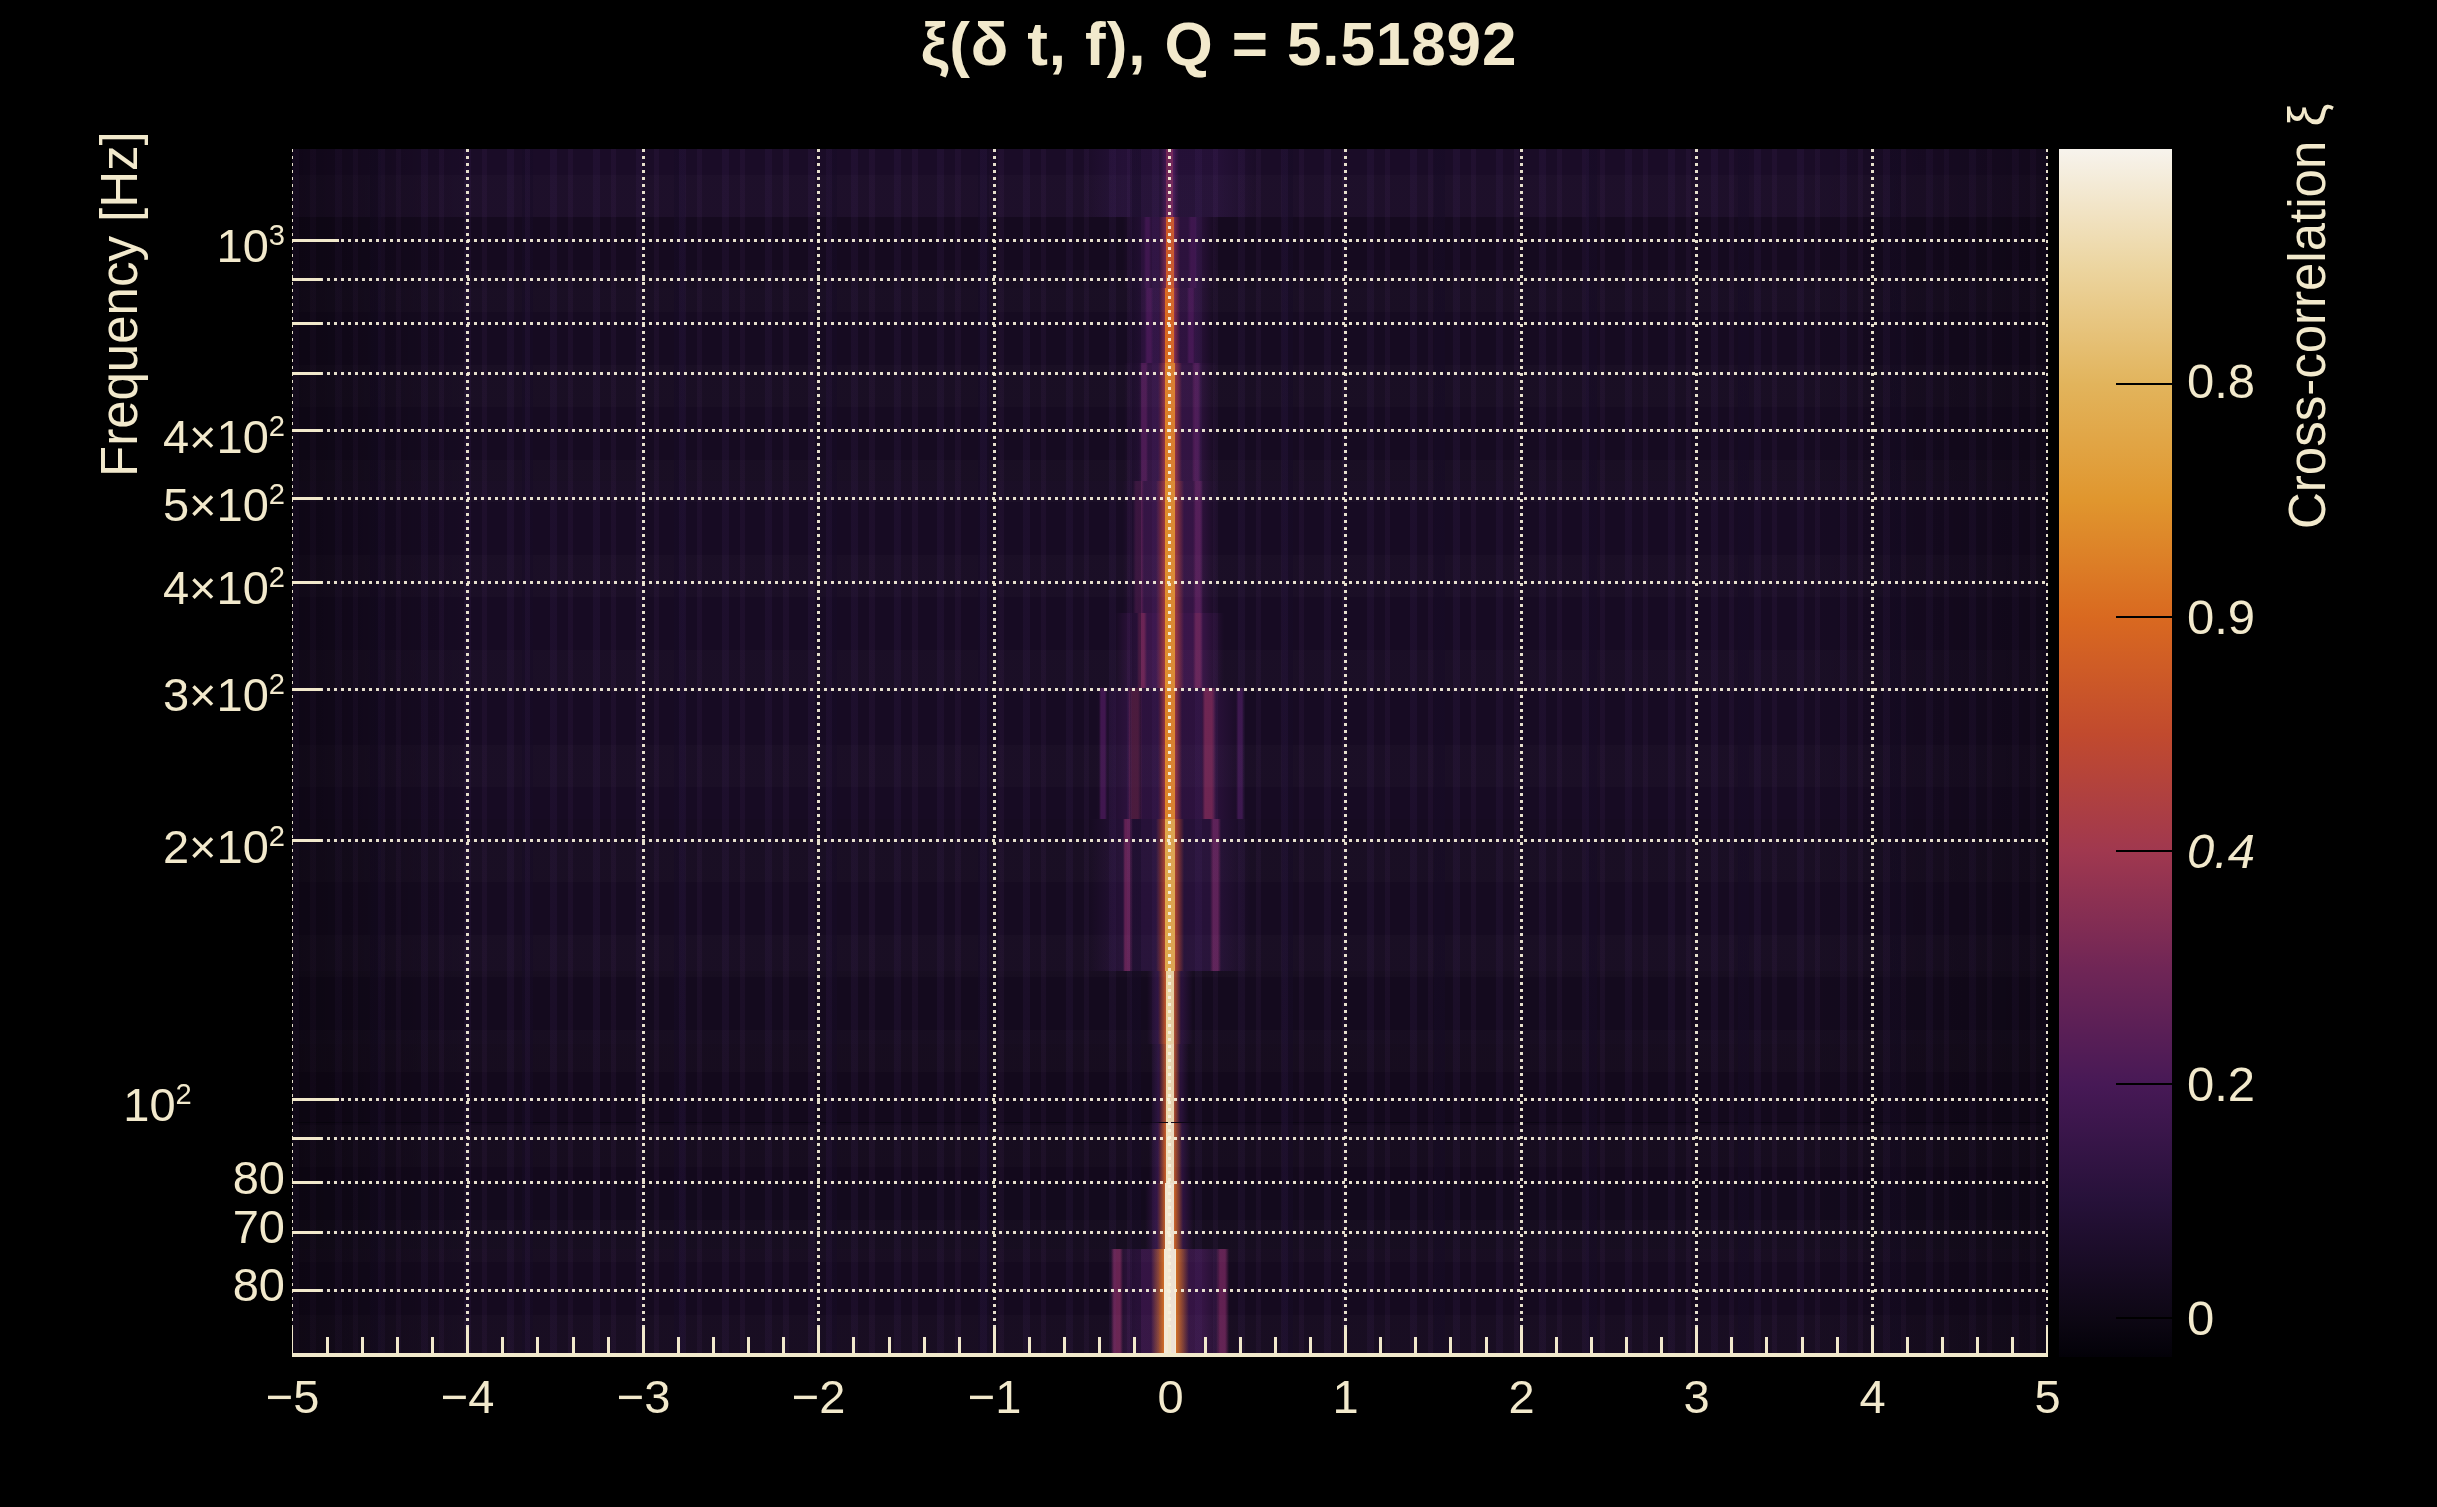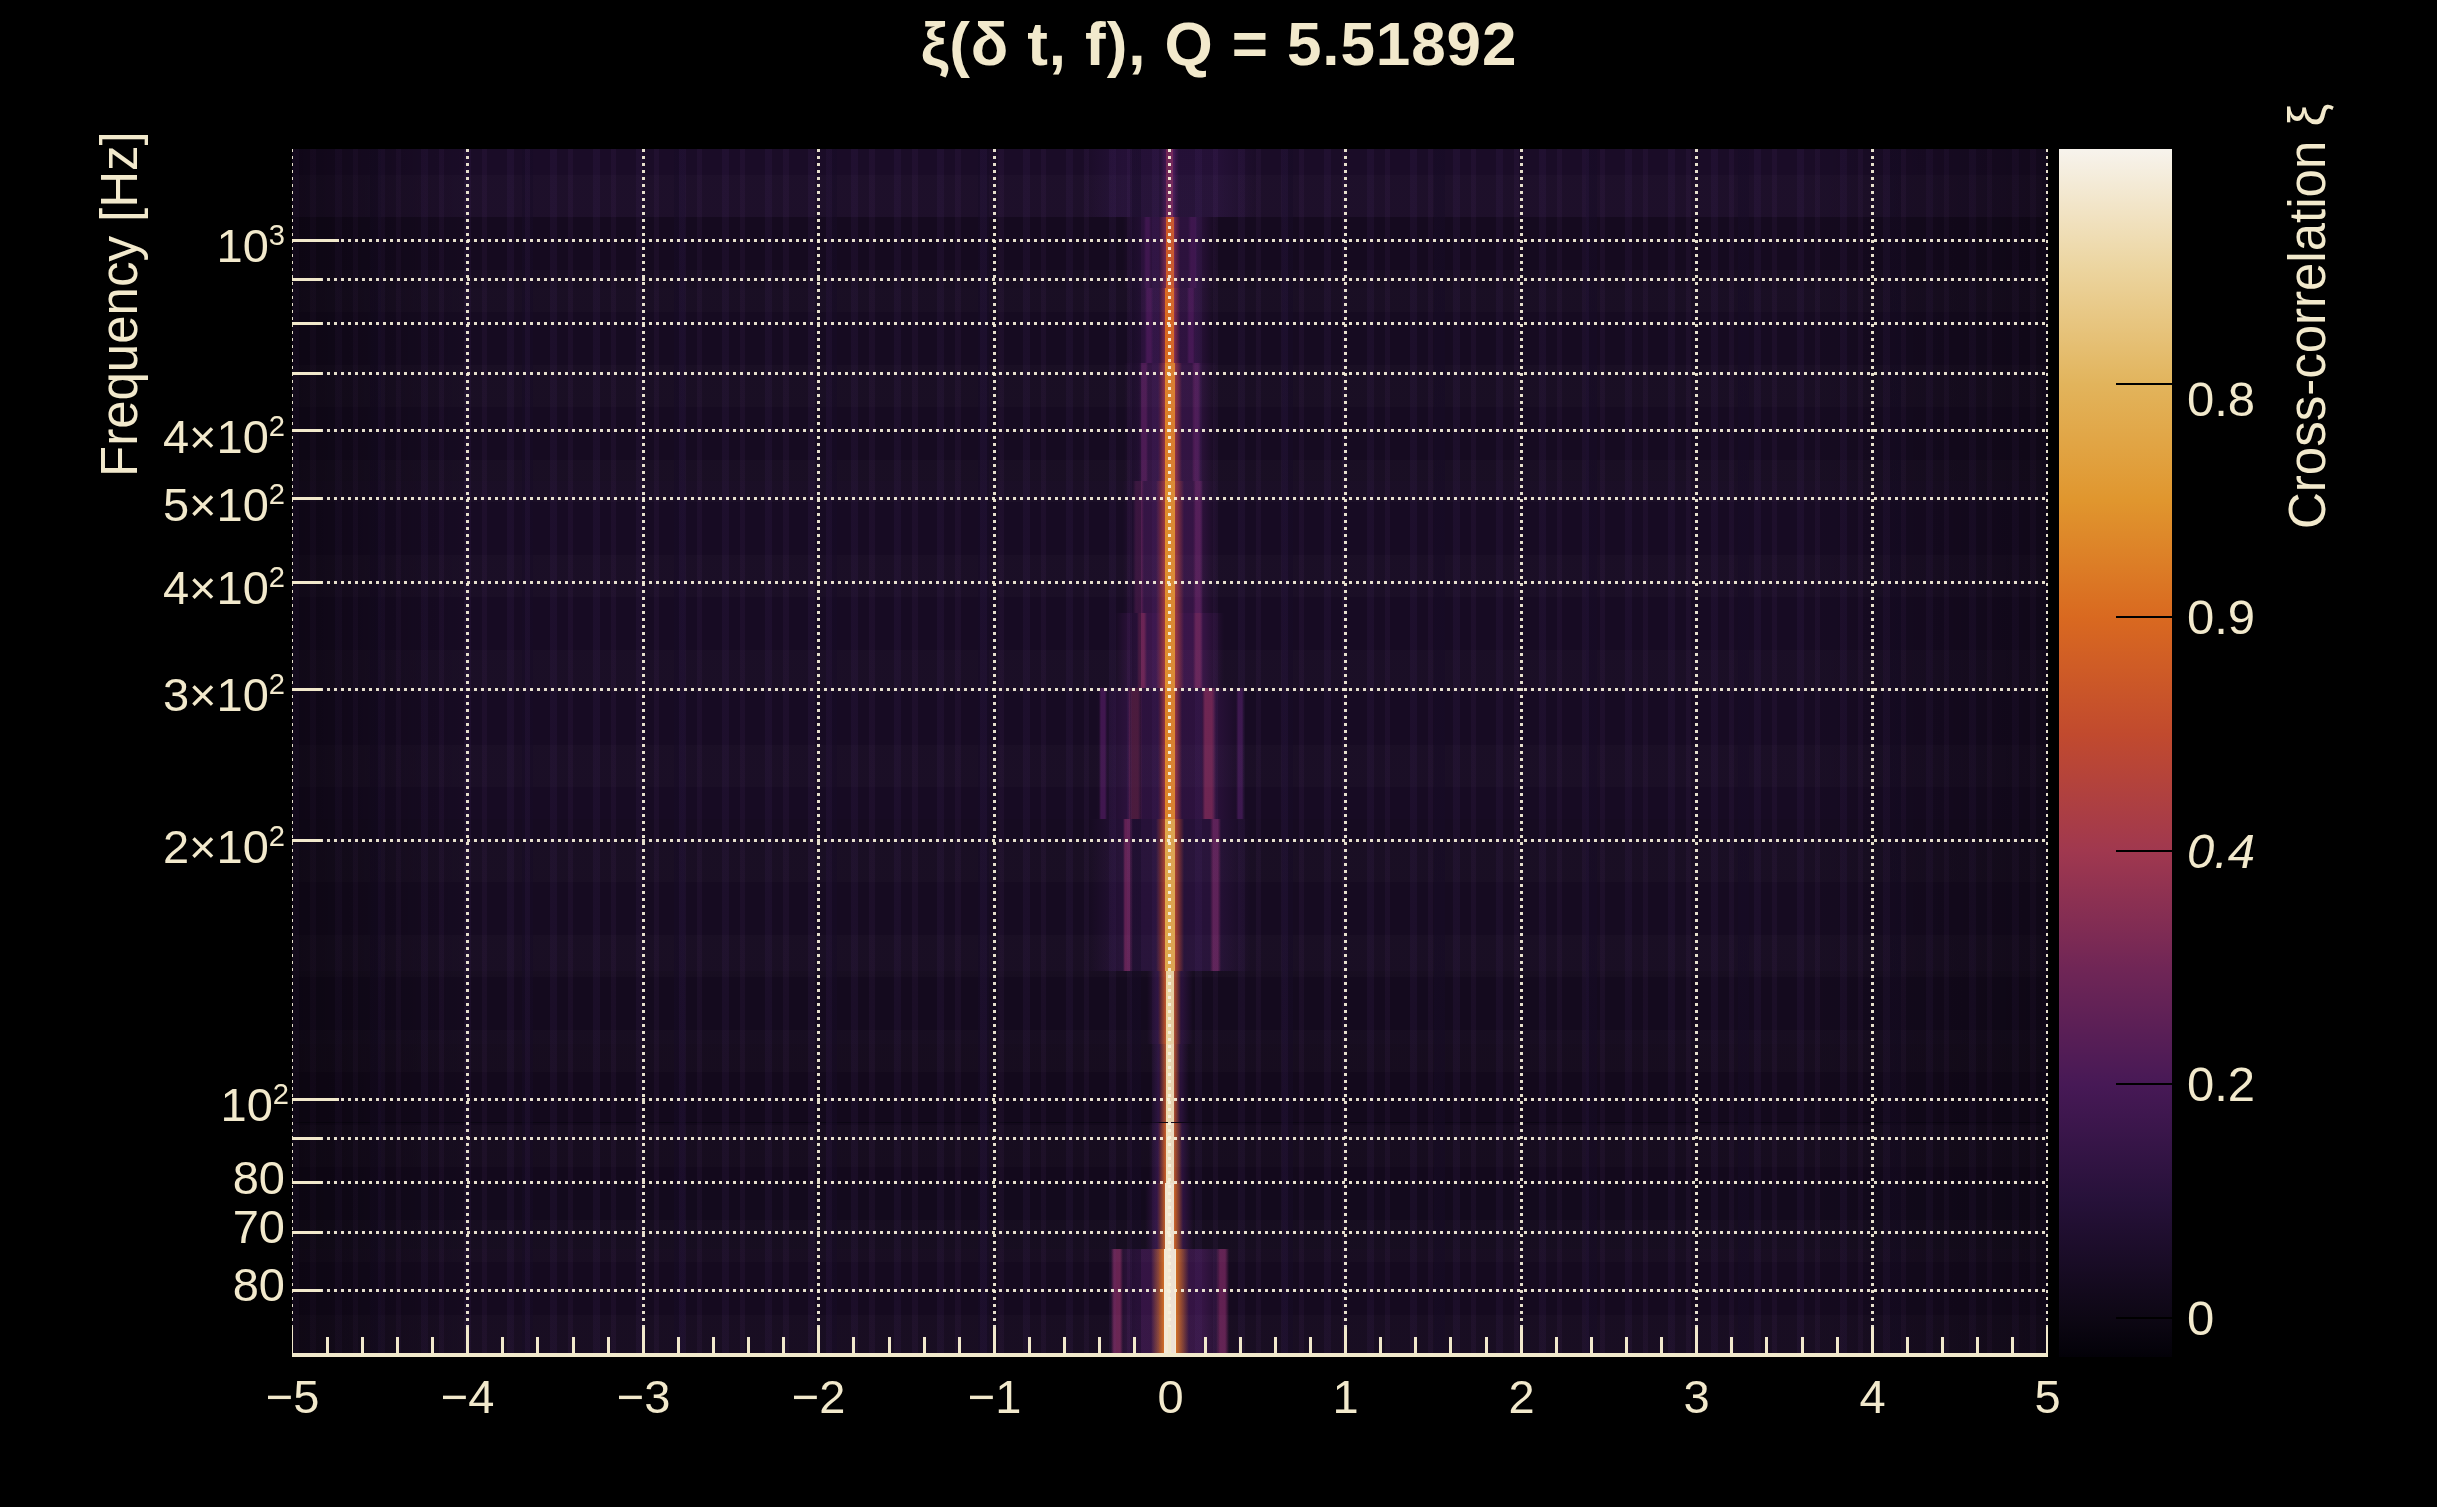--- a/index.html
+++ b/index.html
@@ -166,38 +166,38 @@
       <div class="ticklabel xlab abs" style="left: 1797px; top: 1368px; width: 151px;">4</div>
       <div class="ticklabel xlab abs" style="left: 1972px; top: 1368px; width: 151px;">5</div>
     </div>
   <div id="y-labels">
       <div class="ticklabel ylab abs" style="left: 38px; width: 247px; top: 206px;"><span>10</span><sup>3</sup></div>
       <div class="ticklabel ylab abs" style="left: 38px; width: 247px; top: 397px;"><span>4×10</span><sup>2</sup></div>
       <div class="ticklabel ylab abs" style="left: 38px; width: 247px; top: 465px;"><span>5×10</span><sup>2</sup></div>
       <div class="ticklabel ylab abs" style="left: 38px; width: 247px; top: 548px;"><span>4×10</span><sup>2</sup></div>
       <div class="ticklabel ylab abs" style="left: 38px; width: 247px; top: 655px;"><span>3×10</span><sup>2</sup></div>
       <div class="ticklabel ylab abs" style="left: 38px; width: 247px; top: 807px;"><span>2×10</span><sup>2</sup></div>
-      <div class="ticklabel ylab abs" style="left: 42px; width: 247px; top: 1065px;"><span>10</span><sup>2</sup></div>
+      <div class="ticklabel ylab abs" style="left: 34px; width: 247px; top: 1065px; text-align: center;"><span>10</span><sup>2</sup></div>
       <div class="ticklabel ylab abs" style="left: 38px; width: 247px; top: 1149px;"><span>80</span></div>
       <div class="ticklabel ylab abs" style="left: 38px; width: 247px; top: 1198px;"><span>70</span></div>
       <div class="ticklabel ylab abs" style="left: 38px; width: 247px; top: 1256px;"><span>80</span></div>
     </div>
 
 
   <div id="colorbar" class="abs" style="left: 2059px; top: 149px; width: 113px; height: 1208px; background-image: linear-gradient(to top, rgb(3, 1, 8) 0%, rgb(13, 7, 20) 3.19%, rgb(38, 17, 57) 12.86%, rgb(71, 25, 86) 22.53%, rgb(112, 38, 86) 32.21%, rgb(160, 56, 79) 41.88%, rgb(193, 74, 46) 51.55%, rgb(217, 105, 32) 61.22%, rgb(224, 150, 46) 70.89%, rgb(226, 180, 92) 80.56%, rgb(236, 213, 160) 90.23%, rgb(247, 243, 236) 99.9%);"></div>
   <div id="cb-ticks">
       <div class="cb-tick abs" style="left: 2116px; width: 57px; top: 1317px; height: 1.9px;"></div>
       <div class="cb-tick abs" style="left: 2116px; width: 57px; top: 1083px; height: 1.9px;"></div>
       <div class="cb-tick abs" style="left: 2116px; width: 57px; top: 850px; height: 1.9px;"></div>
       <div class="cb-tick abs" style="left: 2116px; width: 57px; top: 616px; height: 1.9px;"></div>
       <div class="cb-tick abs" style="left: 2116px; width: 57px; top: 383px; height: 1.9px;"></div>
     </div>
   <div id="cb-labels">
       <div class="ticklabel abs" style="left: 2187px; top: 1289px; font-size: 49px;">0</div>
       <div class="ticklabel abs" style="left: 2187px; top: 1055px; font-size: 49px;">0.2</div>
       <div class="ticklabel abs" style="left: 2187px; top: 822px; font-size: 49px; font-style: italic;">0.4</div>
       <div class="ticklabel abs" style="left: 2187px; top: 588px; font-size: 49px;">0.9</div>
-      <div class="ticklabel abs" style="left: 2187px; top: 370px; font-size: 49px;">0.8</div>
+      <div class="ticklabel abs" style="left: 2187px; top: 352px; font-size: 49px;">0.8</div>
     </div>
 
   <div class="rot-label" id="cb-title" style="left:2278px;top:529px;">Cross-correlation ξ</div>
 </div>
 
 
 </body></html>

